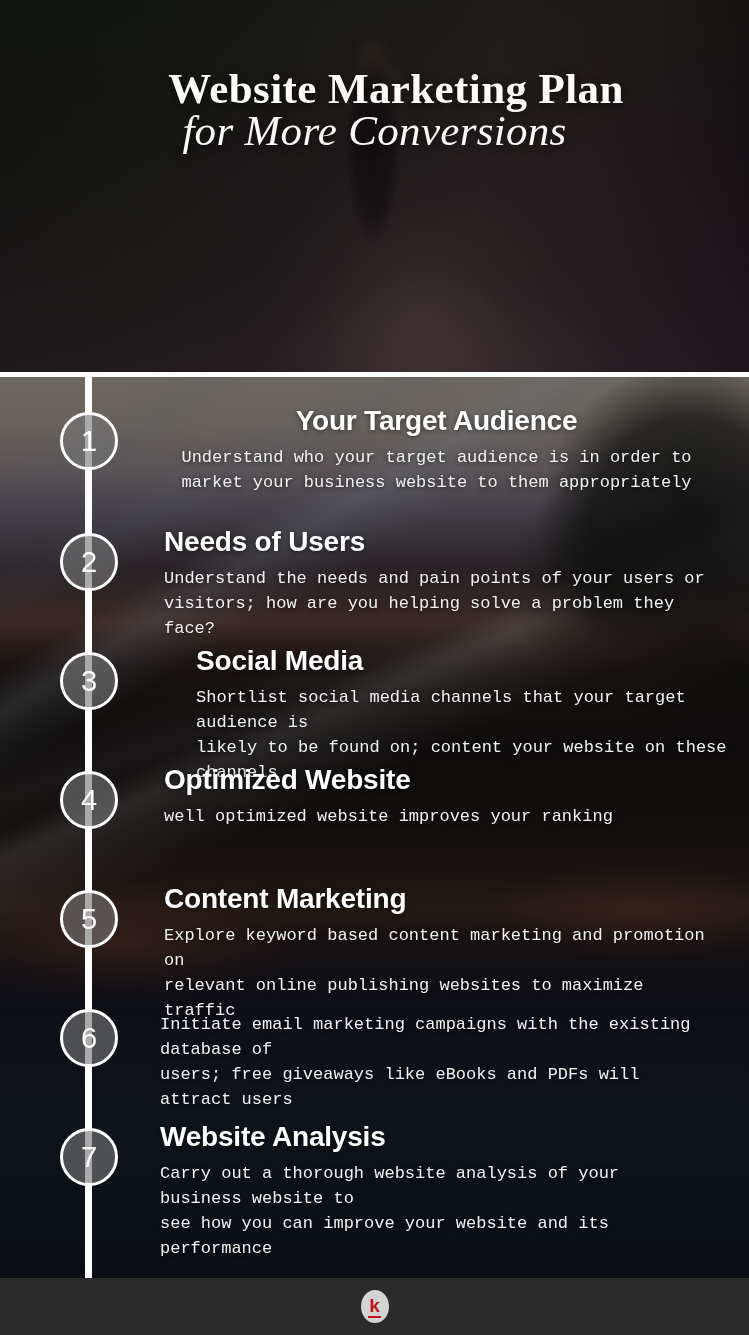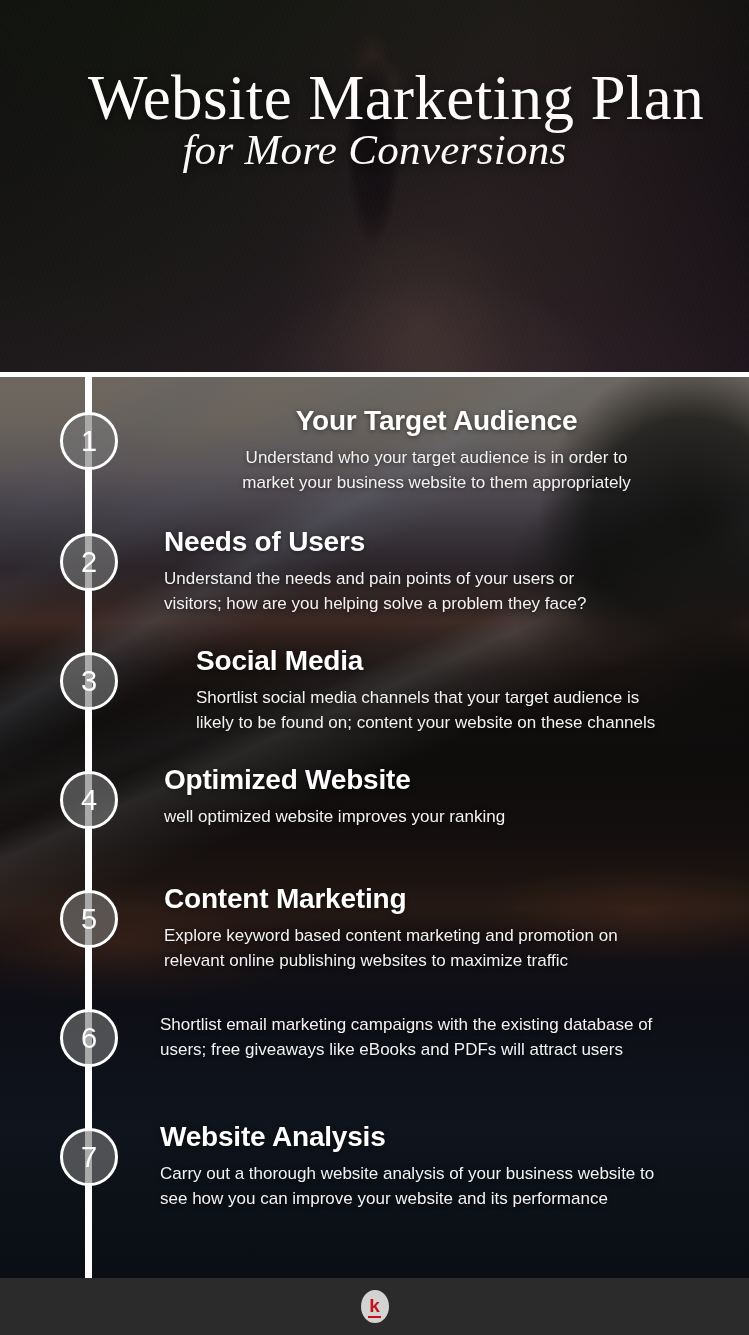--- a/index.html
+++ b/index.html
@@ -53,22 +53,22 @@
   }
 
   .header-text{
     position:absolute;
     left:0; right:0; top:68px;
     text-align:center;
     z-index:3;
   }
   .h-title{
     font-family:"Liberation Serif", "DejaVu Serif", serif;
-    font-weight:400;
-    font-size:63px;
+    font-weight:700;
+    font-size:43px;
     line-height:.96;
     color:#fdfcfa;
     letter-spacing:.4px;
     text-shadow:0 2px 9px rgba(0,0,0,.55);
     padding:0 30px;
     margin-left:43px;
   }
   .h-sub{
     font-family:"Liberation Serif", "DejaVu Serif", serif;
     font-style:italic;
@@ -179,21 +179,21 @@
     font-family:"Liberation Sans", sans-serif;
     font-weight:700;
     font-size:28px;
     line-height:1.08;
     color:#ffffff;
     letter-spacing:-.2px;
     text-shadow:0 1px 5px rgba(0,0,0,.5);
     white-space:nowrap;
   }
   .step-desc{
-    font-family:Liberation Sans, sans-serif;
+    font-family:Liberation Mono, monospace;
     font-weight:400;
     font-size:17px;
     line-height:25px;
     color:#f2f2f2;
     margin-top:9px;
     text-shadow:0 1px 5px rgba(0,0,0,.55);
   }
   .step-desc span{ display:block; }
 
   
@@ -310,21 +310,21 @@
             <span>Explore keyword based content marketing and promotion on</span>
             <span>relevant online publishing websites to maximize traffic</span>
           </div>
         </div>
       </div>
 
       <div class="step indent-b" style="top:595px;">
         <div class="num-circle" style="top:42px;">6</div>
         <div class="step-body" style="top:36px;">
           <div class="step-desc">
-            <span>Shortlist email marketing campaigns with the existing database of</span>
+            <span>Initiate email marketing campaigns with the existing database of</span>
             <span>users; free giveaways like eBooks and PDFs will attract users</span>
           </div>
         </div>
       </div>
 
       <div class="step indent-b" style="top:714px;">
         <div class="num-circle" style="top:42px;">7</div>
         <div class="step-body" style="top:36px;">
           <div class="step-title">Website Analysis</div>
           <div class="step-desc">

